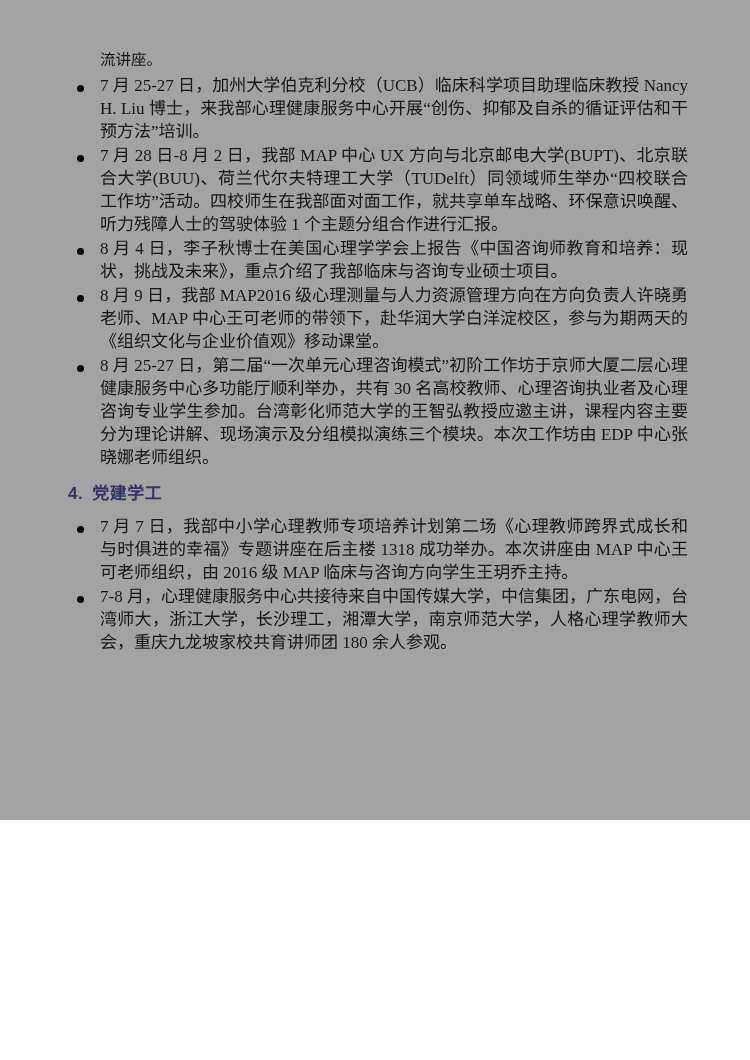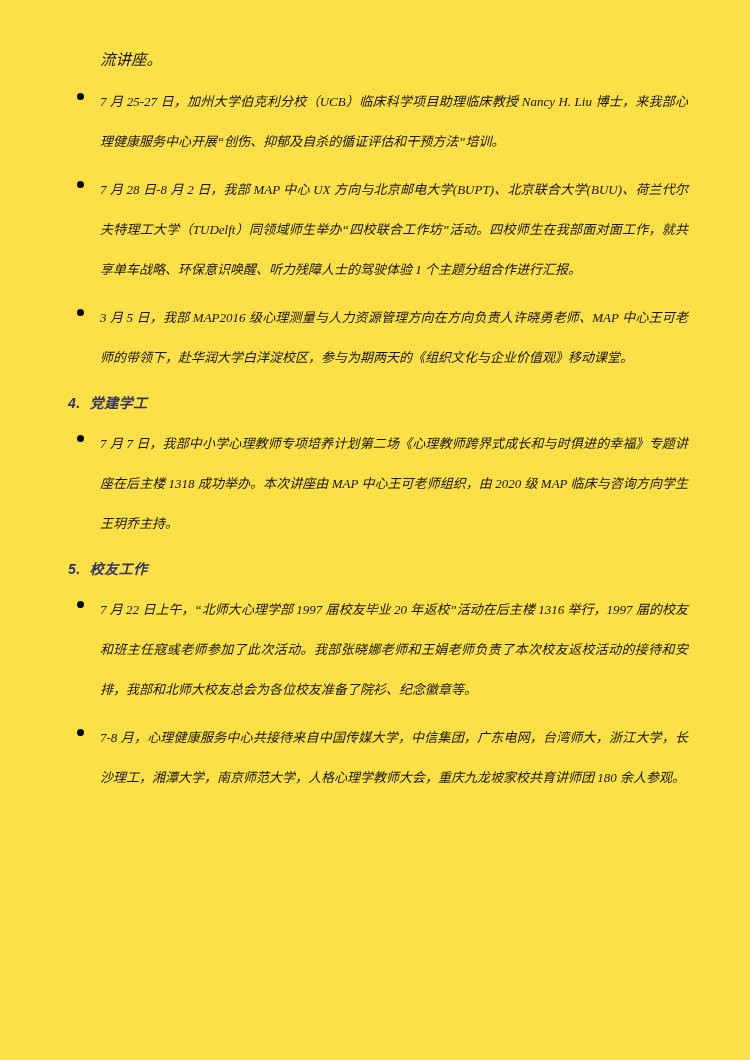--- a/index.html
+++ b/index.html
@@ -3,27 +3,26 @@
 <meta charset="utf-8">
 <style>
   html, body {
     margin: 0;
     padding: 0;
     background: #ffffff;
   }
   .page {
     position: relative;
     width: 750px;
-    height: 1060px;
-    background: #fde047;
+    height: 820px;
+    background: #a3a3a3;
     overflow: hidden;
     box-sizing: border-box;
     font-family: "Liberation Serif", "DejaVu Serif", serif;
     color: #161616;
-    font-style: italic;
   }
   .content {
     position: absolute;
     top: 46px;
     left: 68px;
     width: 620px;
   }
   .cont-line {
     margin: 0 0 0 32px;
     font-size: 15.5px;
@@ -31,79 +30,73 @@
     text-align: justify;
   }
   ul.bullets {
     list-style: none;
     margin: 0;
     padding: 0;
   }
   ul.bullets li {
     position: relative;
     padding-left: 32px;
-    font-size: 13px;
-    line-height: 40px;
+    font-size: 17px;
+    line-height: 23px;
     text-align: justify;
     text-justify: inter-ideograph;
-    margin: 8px 0 1px 0;
+    margin: 0 0 1px 0;
   }
   ul.bullets li::before {
     content: "";
     position: absolute;
     left: 9px;
     top: 10.5px;
     width: 7px;
     height: 7px;
     border-radius: 50%;
     background: #000000;
   }
   h2.section-heading {
     margin: 13px 0 9px 0;
     font-family: "Liberation Sans", "DejaVu Sans", sans-serif;
-    font-size: 14px;
+    font-size: 17px;
     font-weight: 700;
     line-height: 24px;
     letter-spacing: 0.5px;
   }
   h2.section-heading .sec-num {
     margin-right: 9px;
   }
 </style>
 </head>
 <body>
 
 <div class="page">
   <div class="content">
 
     <p class="cont-line">流讲座。</p>
 
     <ul class="bullets">
         <li>7 月 25-27 日，加州大学伯克利分校（UCB）临床科学项目助理临床教授 Nancy H. Liu 博士，来我部心理健康服务中心开展“创伤、抑郁及自杀的循证评估和干预方法”培训。</li>
         <li>7 月 28 日-8 月 2 日，我部 MAP 中心 UX 方向与北京邮电大学(BUPT)、北京联合大学(BUU)、荷兰代尔夫特理工大学（TUDelft）同领域师生举办“四校联合工作坊”活动。四校师生在我部面对面工作，就共享单车战略、环保意识唤醒、听力残障人士的驾驶体验 1 个主题分组合作进行汇报。</li>
-        <li>3 月 5 日，我部 MAP2016 级心理测量与人力资源管理方向在方向负责人许晓勇老师、MAP 中心王可老师的带领下，赴华润大学白洋淀校区，参与为期两天的《组织文化与企业价值观》移动课堂。</li>
+        <li>8 月 4 日，李子秋博士在美国心理学学会上报告《中国咨询师教育和培养：现状，挑战及未来》，重点介绍了我部临床与咨询专业硕士项目。</li>
+        <li>8 月 9 日，我部 MAP2016 级心理测量与人力资源管理方向在方向负责人许晓勇老师、MAP 中心王可老师的带领下，赴华润大学白洋淀校区，参与为期两天的《组织文化与企业价值观》移动课堂。</li>
+        <li>8 月 25-27 日，第二届“一次单元心理咨询模式”初阶工作坊于京师大厦二层心理健康服务中心多功能厅顺利举办，共有 30 名高校教师、心理咨询执业者及心理咨询专业学生参加。台湾彰化师范大学的王智弘教授应邀主讲，课程内容主要分为理论讲解、现场演示及分组模拟演练三个模块。本次工作坊由 EDP 中心张晓娜老师组织。</li>
       </ul>
 
     <section>
       <h2 class="section-heading" style="color: rgb(51, 51, 102);">
         <span class="sec-num">4.</span><span>党建学工</span>
       </h2>
       <ul class="bullets">
-          <li>7 月 7 日，我部中小学心理教师专项培养计划第二场《心理教师跨界式成长和与时俱进的幸福》专题讲座在后主楼 1318 成功举办。本次讲座由 MAP 中心王可老师组织，由 2020 级 MAP 临床与咨询方向学生王玥乔主持。</li>
+          <li>7 月 7 日，我部中小学心理教师专项培养计划第二场《心理教师跨界式成长和与时俱进的幸福》专题讲座在后主楼 1318 成功举办。本次讲座由 MAP 中心王可老师组织，由 2016 级 MAP 临床与咨询方向学生王玥乔主持。</li>
         </ul>
     </section>
 
-    <section>
-      <h2 class="section-heading" style="color: rgb(51, 51, 102);">
-        <span class="sec-num">5.</span><span>校友工作</span>
-      </h2>
-      <ul class="bullets">
-          <li>7 月 22 日上午，“北师大心理学部 1997 届校友毕业 20 年返校”活动在后主楼 1316 举行，1997 届的校友和班主任寇彧老师参加了此次活动。我部张晓娜老师和王娟老师负责了本次校友返校活动的接待和安排，我部和北师大校友总会为各位校友准备了院衫、纪念徽章等。</li>
-        </ul>
-    </section>
 
     <section>
       <ul class="bullets">
           <li>7-8 月，心理健康服务中心共接待来自中国传媒大学，中信集团，广东电网，台湾师大，浙江大学，长沙理工，湘潭大学，南京师范大学，人格心理学教师大会，重庆九龙坡家校共育讲师团 180 余人参观。</li>
         </ul>
     </section>
 
   </div>
 </div>
 

